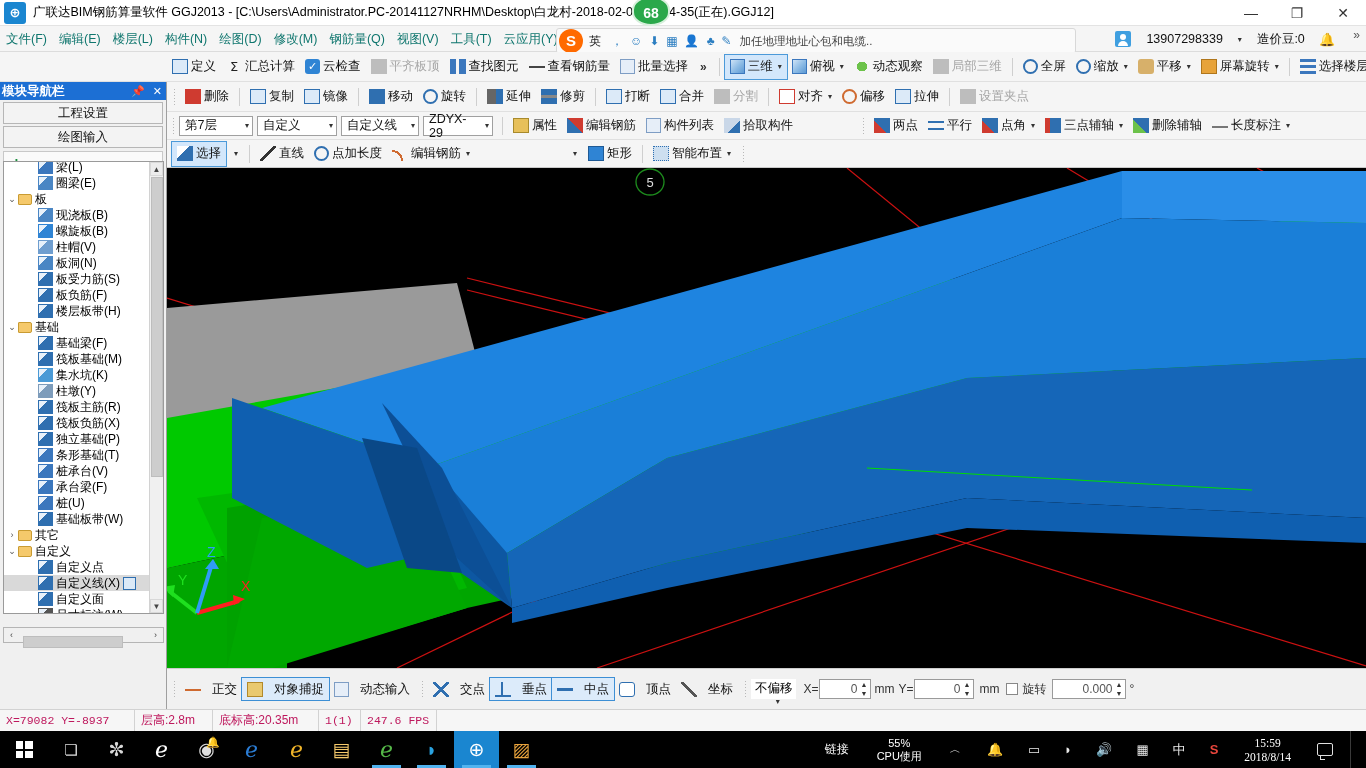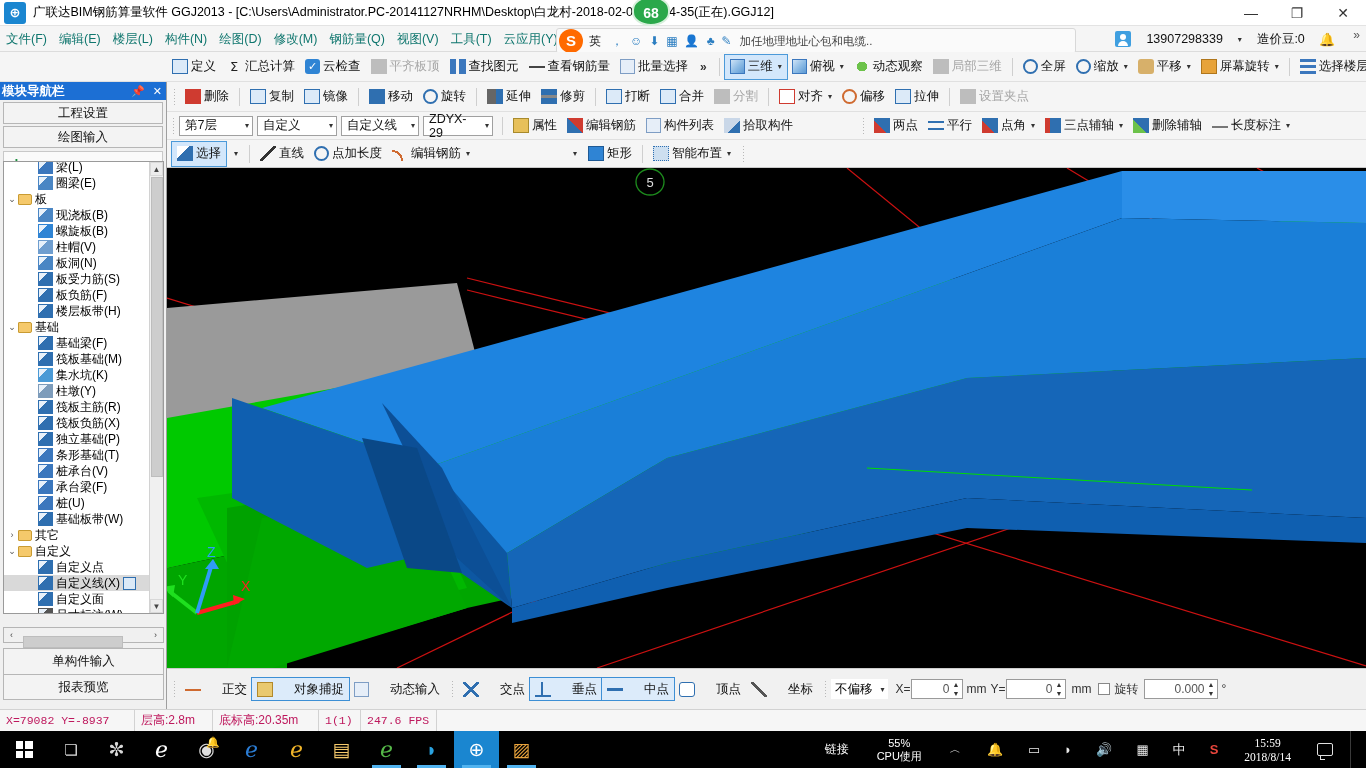--- a/index.html
+++ b/index.html
@@ -196,36 +196,36 @@
   }
   .vp-svg { position:absolute; left:0; top:0; }
 
   
   .optbar {
     position:absolute; left:167px; top:668px; width:1199px; height:41px;
     background:#f1f1f1; border-top:1px solid #cdcdcd;
     display:flex; align-items:center;
   }
   .opt {
-    display:flex; align-items:center; gap:21px; height:22px; padding:0 5px;
+    display:flex; align-items:center; gap:11px; height:22px; padding:0 5px;
     font-size:12.5px; color:#111; white-space:nowrap;
   }
   .opt.on { background:#dcebfa; outline:1px solid #3d8fd5; }
   .numbox {
     width:52px; height:20px; background:#fff; border:1px solid #9a9a9a;
     font-size:12px; text-align:right; padding-right:12px; line-height:18px;
     color:#111; position:relative; color:#555;
   }
   .spin { position:absolute; right:0; top:0; width:11px; height:18px; }
   .spin i { display:block; height:9px; font-size:7px; text-align:center; color:#333; font-style:normal; line-height:9px;}
   .cb { width:12px;height:12px;border:1px solid #888; background:#fff; }
   .unit { font-size:12px; color:#333; }
   .offcombo {
     height:20px; background:#fff; border:1px solid #fff; display:flex; align-items:center;
-    font-size:12.5px; padding:0 2px 0 3px;
+    font-size:12.5px; padding:0 2px 0 3px;flex-direction:column;
   }
 
   
   .statusbar {
     position:absolute; left:0; top:709px; width:1366px; height:22px;
     background:#f6f6f6; border-top:1px solid #d2d2d2; display:flex; align-items:center;
     font-size:12px; color:#be185d;
   }
   .sb-cell { height:21px; line-height:21px; padding:0 6px; border-right:1px solid #d2d2d2; white-space:nowrap;
              font-family:"Liberation Mono","DejaVu Sans Mono",monospace; font-size:11.5px;}
@@ -800,24 +800,20 @@
     </div>
 
     <div class="treehsb">
       <div class="hsb-arrow">‹</div>
       <div class="hsb-track">
           <div class="hsb-thumb"></div>
         </div>
       <div class="hsb-arrow">›</div>
     </div>
 
-    <div class="lp-bottom">
-      <div class="lp-bbtn">单构件输入</div>
-      <div class="lp-bbtn">报表预览</div>
-    </div>
   </div>
 
   <div class="viewport">
     <svg class="vp-svg" width="1199" height="500" viewBox="0 0 1199 500">
 
       <g stroke="#cc1111" stroke-width="1.2" fill="none">
         <path d="M 300,110 L 1199,330"></path>
         <path d="M 300,122 L 1199,342"></path>
         <path d="M 0,130 L 1199,498"></path>
         <path d="M 0,340 L 1199,120"></path>

